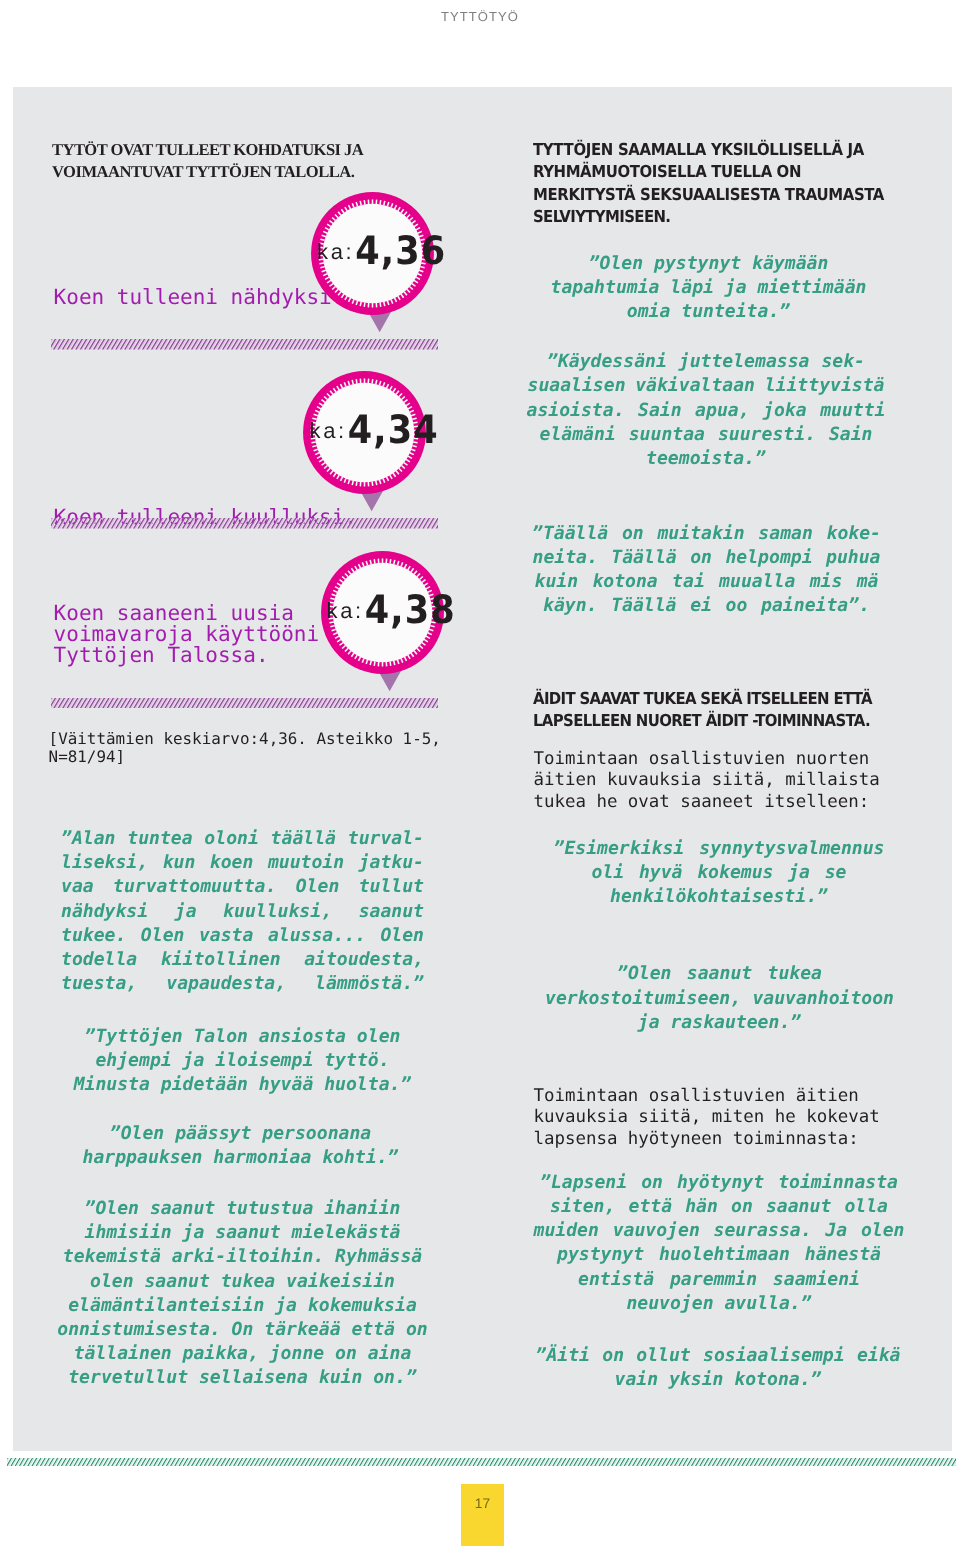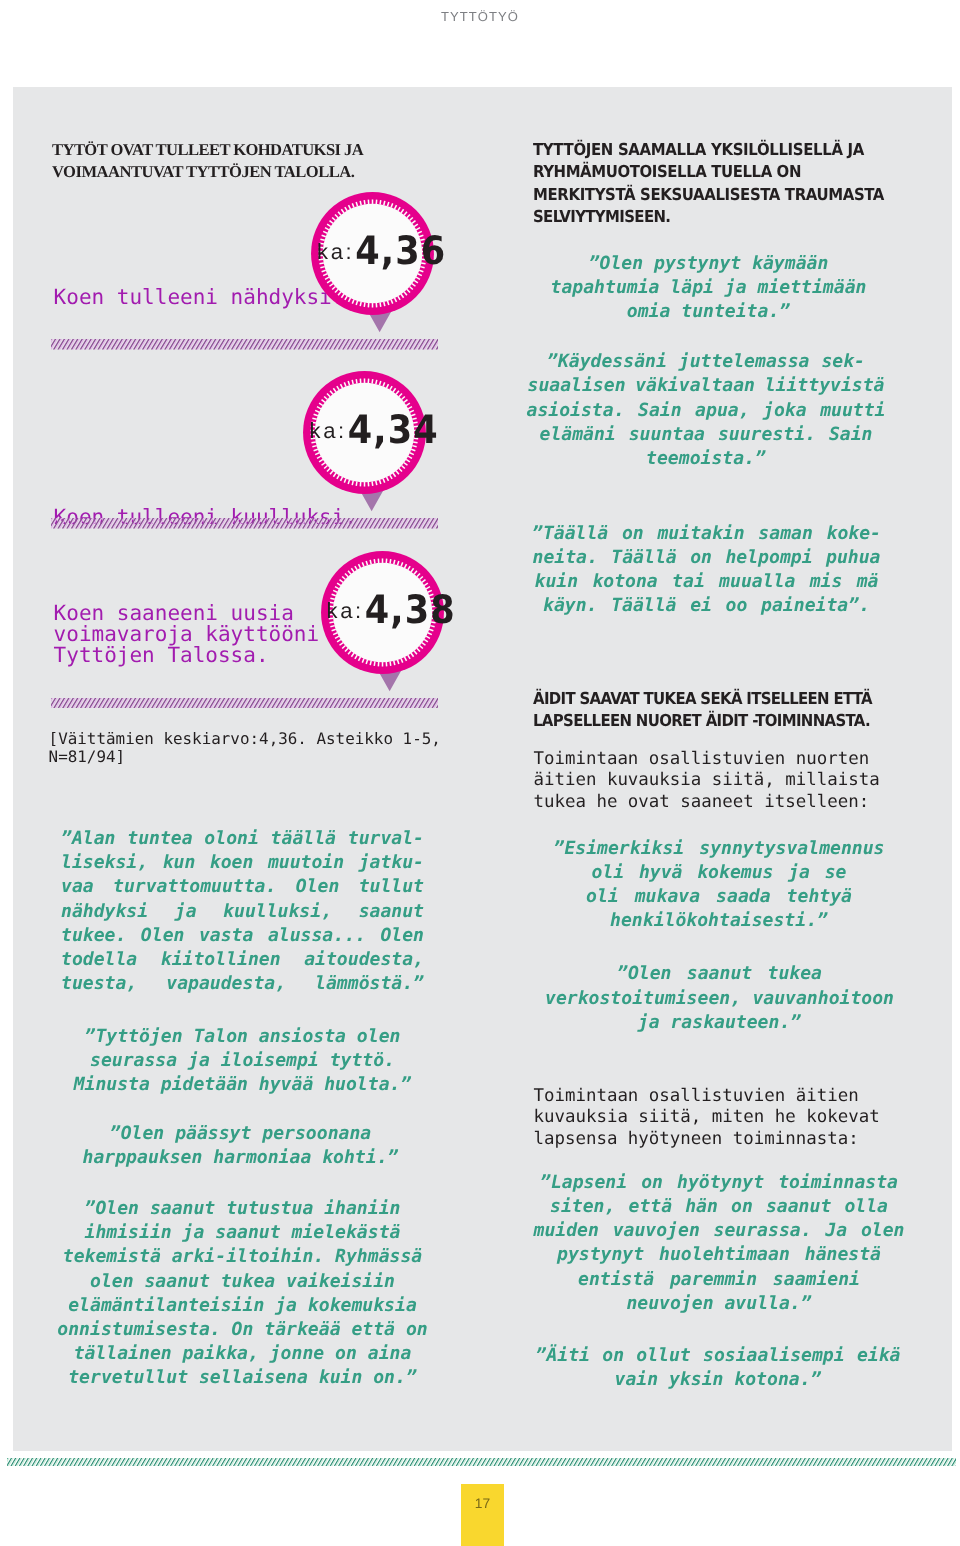--- a/index.html
+++ b/index.html
@@ -681,21 +681,21 @@
       <span class="ln" style="word-spacing: 0.8789px;"><i>”Alan tuntea oloni täällä turval-</i></span>
       <span class="ln" style="word-spacing: 3.6016px;"><i>liseksi, kun koen muutoin jatku-</i></span>
       <span class="ln" style="word-spacing: 8.4323px;"><i>vaa turvattomuutta. Olen tullut</i></span>
       <span class="ln" style="word-spacing: 15.6927px;"><i>nähdyksi ja kuulluksi, saanut</i></span>
       <span class="ln" style="word-spacing: 3.6016px;"><i>tukee. Olen vasta alussa... Olen</i></span>
       <span class="ln" style="word-spacing: 12.6484px;"><i>todella kiitollinen aitoudesta,</i></span>
       <span class="ln" style="word-spacing: 18.0938px;"><i>tuesta, vapaudesta, lämmöstä.”</i></span>
     </div>
   <div class="quote" id="lq1">
       <span class="ln"><i>”Tyttöjen Talon ansiosta olen</i></span>
-      <span class="ln"><i>seurassa ja iloisempi tyttö.</i></span>
+      <span class="ln"><i>ehjempi ja iloisempi tyttö.</i></span>
       <span class="ln"><i>Minusta pidetään hyvää huolta.”</i></span>
     </div>
   <div class="quote" id="lq2">
       <span class="ln"><i>”Olen päässyt persoonana</i></span>
       <span class="ln"><i>harppauksen harmoniaa kohti.”</i></span>
     </div>
   <div class="quote" id="lq3">
       <span class="ln"><i>”Olen saanut tutustua ihaniin</i></span>
       <span class="ln"><i>ihmisiin ja saanut mielekästä</i></span>
       <span class="ln"><i>tekemistä arki-iltoihin. Ryhmässä</i></span>
@@ -734,21 +734,20 @@
       <span class="ln" style="letter-spacing: -0.6547px;"><i>LAPSELLEEN NUORET ÄIDIT -TOIMINNASTA.</i></span>
     </div>
   <div class="body-mono" id="ri1">
       <span class="ln"><i>Toimintaan osallistuvien nuorten</i></span>
       <span class="ln"><i>äitien kuvauksia siitä, millaista</i></span>
       <span class="ln"><i>tukea he ovat saaneet itselleen:</i></span>
     </div>
   <div class="quote" id="rq3">
       <span class="ln" style="word-spacing: 4.1875px;"><i>”Esimerkiksi synnytysvalmennus</i></span>
       <span class="ln" style="word-spacing: 3.8359px;"><i>oli hyvä kokemus ja se</i></span>
-      <span class="ln" style="word-spacing: 5.1458px;"><i>oli mukava saada tehtyä</i></span>
       <span class="ln"><i>henkilökohtaisesti.”</i></span>
     </div>
   <div class="quote" id="rq4">
       <span class="ln" style="word-spacing: 4.4531px;"><i>”Olen saanut tukea</i></span>
       <span class="ln" style="word-spacing: 0.4063px;"><i>verkostoitumiseen, vauvanhoitoon</i></span>
       <span class="ln"><i>ja raskauteen.”</i></span>
     </div>
   <div class="body-mono" id="ri2">
       <span class="ln"><i>Toimintaan osallistuvien äitien</i></span>
       <span class="ln"><i>kuvauksia siitä, miten he kokevat</i></span>

